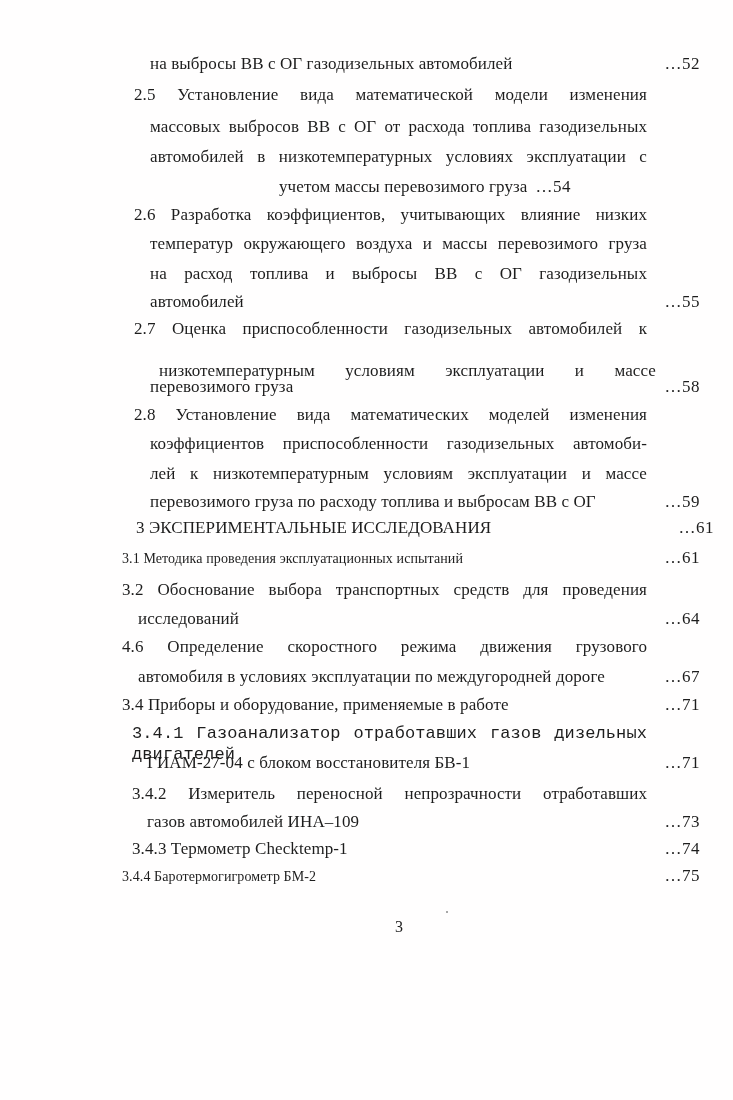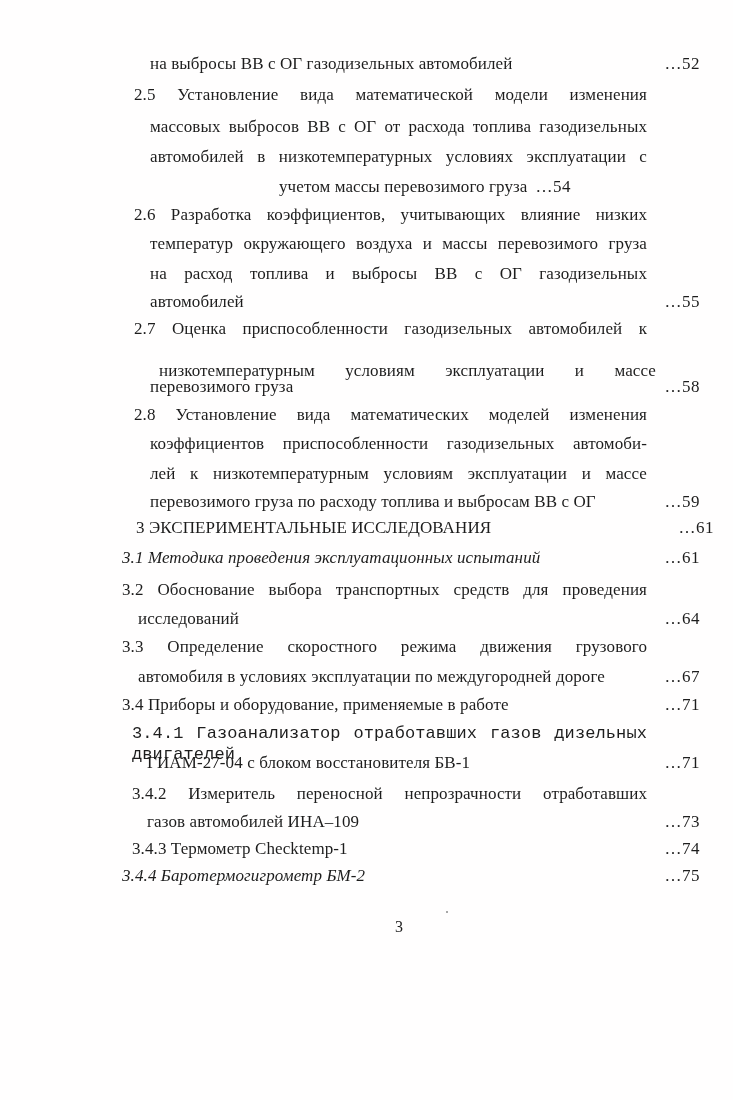--- a/index.html
+++ b/index.html
@@ -33,21 +33,21 @@
     justify-content: space-between;
     align-items: baseline;
   }
   .row .txt { white-space: nowrap; }
   .pg {
     flex: 0 0 auto;
     margin-left: 8px;
     font-size: 17px;
     letter-spacing: 0.5px;
   }
-  .small .txt { font-size: 17px; font-style: italic; }
+  .small .txt { font-size: 14px; }
   .footer-num {
     position: absolute;
     top: 918px;
     left: 384px;
     width: 30px;
     text-align: center;
     font-size: 16px;
   }
   .speck {
     position: absolute;
@@ -109,21 +109,21 @@
       <span class="txt">3.1 Методика проведения эксплуатационных испытаний</span>
       <span class="pg">…61</span>
     </div>
 
   <div class="line just" style="top:579px; left:122px; width:525px;">3.2 Обоснование выбора транспортных средств для проведения</div>
   <div class="line row" style="top:608px; left:138px; width:562px;">
       <span class="txt">исследований</span>
       <span class="pg">…64</span>
     </div>
 
-  <div class="line just" style="top:636px; left:122px; width:525px;">3.3 Определение скоростного режима движения грузового</div>
+  <div class="line just" style="top:636px; left:122px; width:525px;">4.6 Определение скоростного режима движения грузового</div>
   <div class="line row" style="top:666px; left:138px; width:562px;">
       <span class="txt">автомобиля в условиях эксплуатации по междугородней дороге</span>
       <span class="pg">…67</span>
     </div>
 
   <div class="line row" style="top:694px; left:122px; width:578px;">
       <span class="txt">3.4 Приборы и оборудование, применяемые в работе</span>
       <span class="pg">…71</span>
     </div>
 

